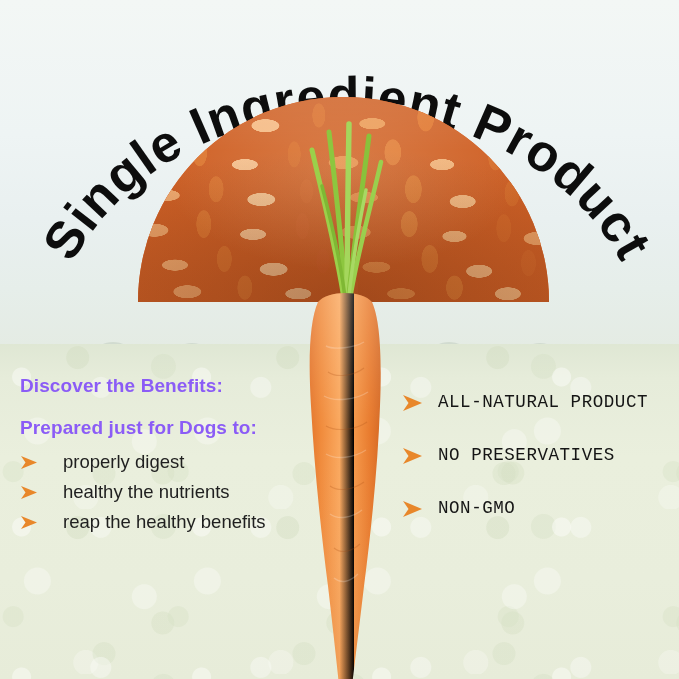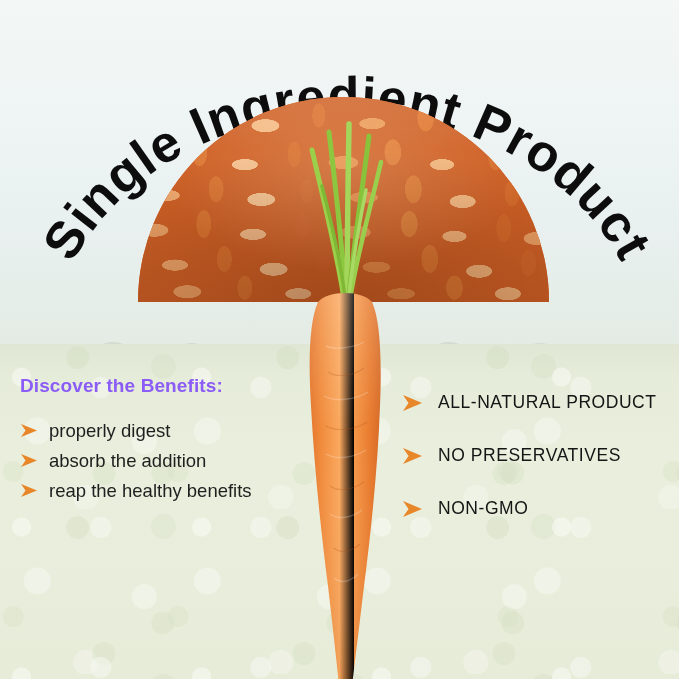--- a/index.html
+++ b/index.html
@@ -177,26 +177,26 @@
     letter-spacing: .1px; line-height: 1.25;
   }
   .sec-body {
     font-size: 19px; font-weight: 400; color: #1f1f1f;
     line-height: 30px; margin-top: 4px;
   }
   .left-list { margin-top: 18px; }
   .left-list .sec-head { margin-bottom: 8px; }
   .li-row { display: flex; align-items: center; height: 30px; }
   .li-row .label {
-    font-size: 18.5px; color: #1f1f1f; margin-left: 11px; line-height: 1;
+    font-size: 18.5px; color: #1f1f1f; margin-left: 25px; line-height: 1;
   }
 
   
   .right-col { position: absolute; left: 402px; top: 376px; width: 265px; }
-  .feat-row { display: flex; align-items: center; height: 53px; }
+  .feat-row { display: flex; align-items: center; height: 53px; font-family: Liberation Mono, monospace; }
   .feat-row .label {
     font-size: 17.5px; color: #151515; margin-left: 15px;
     letter-spacing: .55px; line-height: 1; white-space: nowrap;
   }
 
   
   .arrow { flex: 0 0 auto; display: block; }
   .arrow-sm { width: 18px; height: 15px; }
   .arrow-md { width: 21px; height: 18px; }
 </style>
@@ -304,32 +304,33 @@
           <path d="M30 262 C 37 268, 47 266, 56 258"></path>
         </g>
       </svg>
     </div>
   </div>
 
   <div class="left-col">
     <div class="sec-head">Discover the Benefits:</div>
 
     <div class="left-list">
+      <div class="sec-head">Prepared just for Dogs to:</div>
 
       <div class="li-row">
         <svg class="arrow arrow-sm" viewBox="0 0 18 15">
           <path d="M1 1 L17 7.5 L1 14 L5.5 7.5 Z" fill="#E8872A"></path>
         </svg>
         <span class="label">properly digest</span>
       </div>
       <div class="li-row">
         <svg class="arrow arrow-sm" viewBox="0 0 18 15">
           <path d="M1 1 L17 7.5 L1 14 L5.5 7.5 Z" fill="#E8872A"></path>
         </svg>
-        <span class="label">absorb the addition</span>
+        <span class="label">healthy the nutrients</span>
       </div>
       <div class="li-row">
         <svg class="arrow arrow-sm" viewBox="0 0 18 15">
           <path d="M1 1 L17 7.5 L1 14 L5.5 7.5 Z" fill="#E8872A"></path>
         </svg>
         <span class="label">reap the healthy benefits</span>
       </div>
     </div>
   </div>
 

